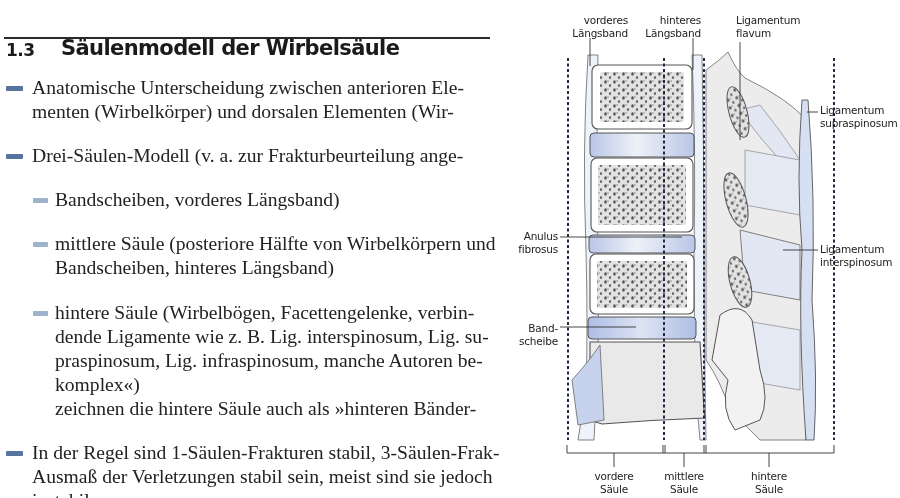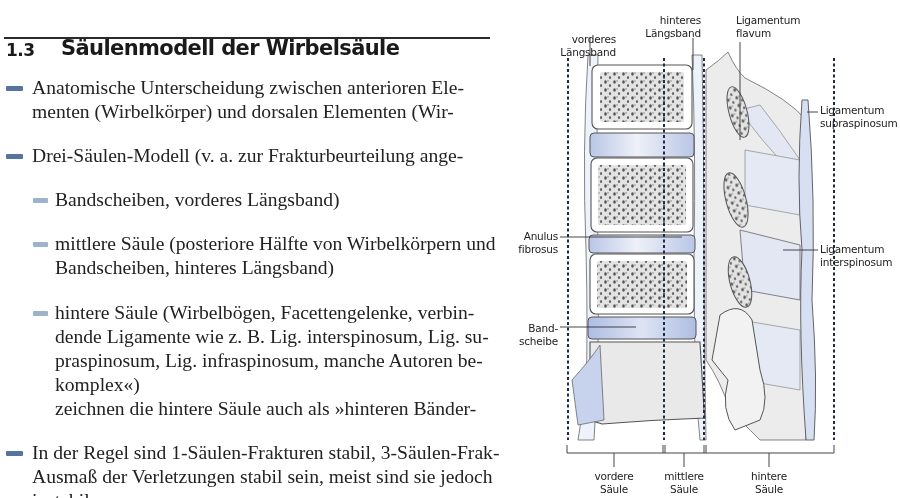--- a/index.html
+++ b/index.html
@@ -143,21 +143,21 @@
       <line x1="704" y1="445" x2="704" y2="453"></line>
       <line x1="706" y1="445" x2="706" y2="453"></line>
       <line x1="834" y1="445" x2="834" y2="453"></line>
       <line x1="614" y1="453" x2="614" y2="467"></line>
       <line x1="684" y1="453" x2="684" y2="467"></line>
       <line x1="769" y1="453" x2="769" y2="467"></line>
     </g>
   </svg>
 
   
-  <div class="lbl r" style="left:29px; top:14px; width:82px;margin-top:19px;">
+  <div class="lbl r" style="left:41px; top:14px; width:82px;">
     <div>vorderes</div>
     <div>Längsband</div>
   </div>
   <div class="lbl r" style="left:125px; top:14px; width:71px;">
     <div>hinteres</div>
     <div>Längsband</div>
   </div>
   <div class="lbl" style="left:231px; top:14px; width:90px;">
     <div>Ligamentum</div>
     <div>flavum</div>

